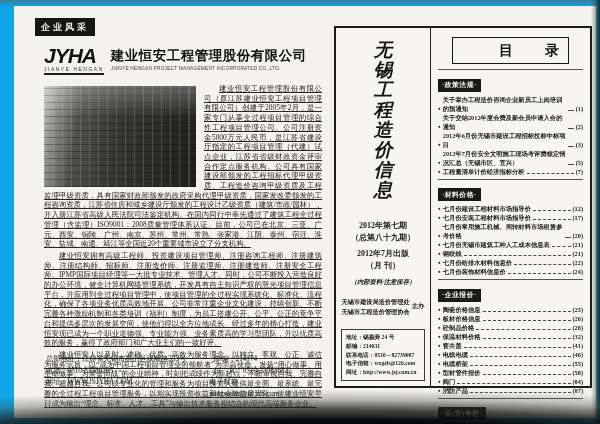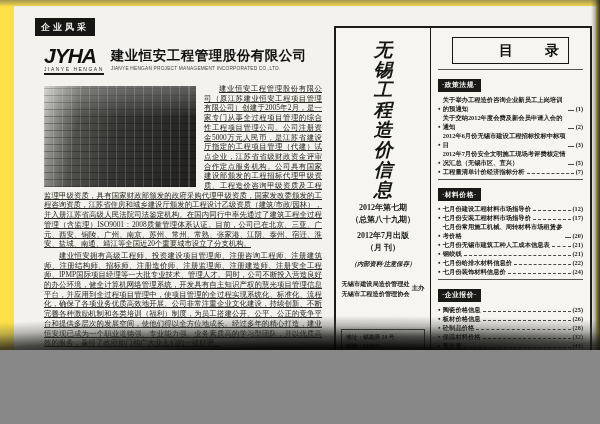--- a/index.html
+++ b/index.html
@@ -1,16 +1,16 @@
 <!DOCTYPE html>
 <html><head>
 <meta charset="utf-8">
 <style>
   html,body{margin:0;padding:0;background:#888;}
-  .scan{position:relative;width:600px;height:350px;background:#fde047;overflow:hidden;
+  .scan{position:relative;width:600px;height:424px;background:#0ea5e9;overflow:hidden;
         font-family:"Liberation Serif","DejaVu Serif",serif;}
   .paper{position:absolute;left:14px;top:6px;width:582px;height:412px;background:#f3f2ec;}
 
   
   .badge{position:absolute;left:35px;top:18px;background:#161614;color:#f4f4ef;
          font-size:9px;font-weight:bold;letter-spacing:3px;padding:3px 6px 2px;}
   .logo-row{position:absolute;left:44px;top:44px;width:278px;display:flex;gap:7px;align-items:flex-start;}
   .logo-mark{text-align:center;flex:0 0 auto;border-bottom:2.5px solid #1a1a18;padding-bottom:1px;}
   .logo-top{display:flex;align-items:baseline;gap:3px;}
   .logo-jyha{font-family:"Liberation Sans",sans-serif;font-style:italic;font-weight:bold;
@@ -33,21 +33,21 @@
   .c-row{display:flex;}
   .c-a{width:168px;}
 
   
   .rp{position:absolute;left:334px;top:26px;width:258px;height:362px;border:2px solid #1c1c1a;
       background:#f6f5ef;display:flex;box-sizing:border-box;}
   .rp-left{width:95px;border-right:1.5px solid #1c1c1a;display:flex;flex-direction:column;
            align-items:center;padding:12px 3px 5px;box-sizing:border-box;}
   .v-title span{display:block;font-size:18.5px;line-height:20px;font-weight:bold;
                 font-family:"DejaVu Serif",serif;font-style:italic;color:#151513;text-align:center;}
-  .issue-block{margin-top:2px;text-align:center;font-weight:bold;font-size:8px;line-height:11.5px;color:#1b1b19;}
+  .issue-block{margin-top:20px;text-align:center;font-weight:bold;font-size:8px;line-height:11.5px;color:#1b1b19;}
   .note{margin-top:7px;font-size:6.3px;font-style:italic;font-weight:bold;color:#222;white-space:nowrap;}
   .orgs{margin-top:10px;display:flex;align-items:center;gap:2px;}
   .orgs-lines div{font-size:6.2px;line-height:9.5px;font-weight:bold;color:#1b1b19;white-space:nowrap;}
   .org-role{font-size:6.4px;font-weight:bold;color:#1b1b19;}
   .addr-box{margin-top:auto;border:1px solid #3a3a38;padding:3px 4px;width:84px;box-sizing:border-box;
             font-size:5.7px;line-height:8.8px;font-weight:bold;color:#20201e;text-align:left;}
   .rp-right{flex:1;padding:4px 7px 4px;box-sizing:border-box;display:flex;flex-direction:column;}
   .ml-box{border:1.5px solid #161614;margin:5px 14px 5px;padding:4px 0 3px;text-align:right;
           font-size:14px;font-weight:bold;letter-spacing:9px;text-indent:9px;color:#111;}
   .toc-section{border-top:1px solid #55534f;padding:3px 0 3px;}

